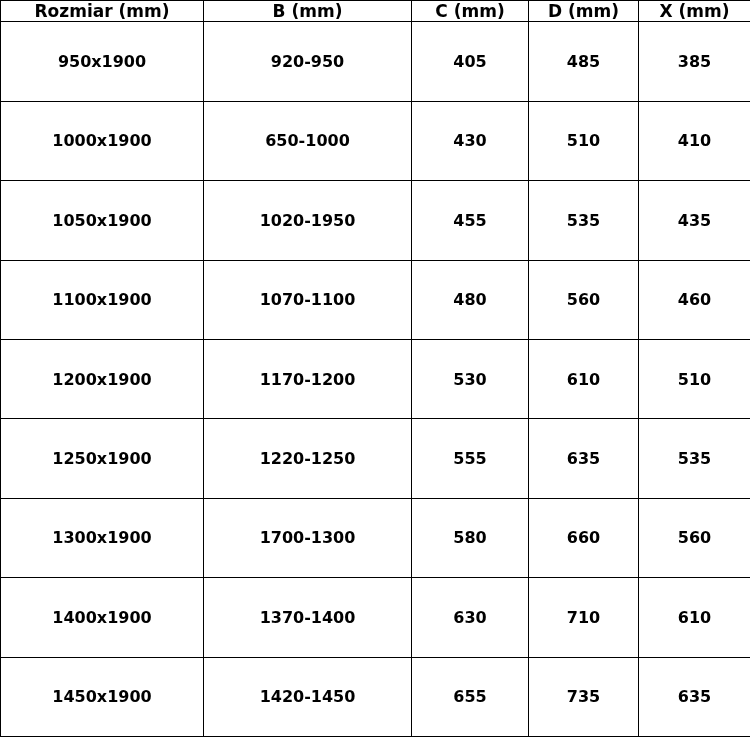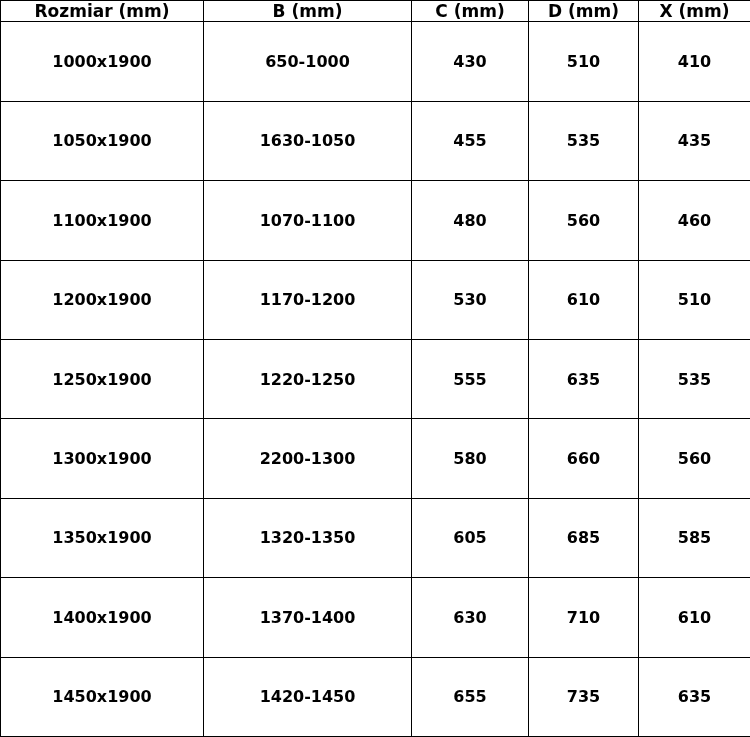--- a/index.html
+++ b/index.html
@@ -63,29 +63,36 @@
       <tr>
         <th>Rozmiar (mm)</th>
         <th>B (mm)</th>
         <th>C (mm)</th>
         <th>D (mm)</th>
         <th>X (mm)</th>
       </tr>
     </thead>
     <tbody>
       <tr>
+        <td>950x1900</td>
+        <td>920-950</td>
+        <td>405</td>
+        <td>485</td>
+        <td>385</td>
+      </tr>
+      <tr>
         <td>1000x1900</td>
         <td>650-1000</td>
         <td>430</td>
         <td>510</td>
         <td>410</td>
       </tr>
       <tr>
         <td>1050x1900</td>
-        <td>1630-1050</td>
+        <td>1020-1950</td>
         <td>455</td>
         <td>535</td>
         <td>435</td>
       </tr>
       <tr>
         <td>1100x1900</td>
         <td>1070-1100</td>
         <td>480</td>
         <td>560</td>
         <td>460</td>
@@ -99,31 +106,24 @@
       </tr>
       <tr>
         <td>1250x1900</td>
         <td>1220-1250</td>
         <td>555</td>
         <td>635</td>
         <td>535</td>
       </tr>
       <tr>
         <td>1300x1900</td>
-        <td>2200-1300</td>
+        <td>1700-1300</td>
         <td>580</td>
         <td>660</td>
         <td>560</td>
-      </tr>
-      <tr>
-        <td>1350x1900</td>
-        <td>1320-1350</td>
-        <td>605</td>
-        <td>685</td>
-        <td>585</td>
       </tr>
       <tr>
         <td>1400x1900</td>
         <td>1370-1400</td>
         <td>630</td>
         <td>710</td>
         <td>610</td>
       </tr>
       <tr>
         <td>1450x1900</td>

